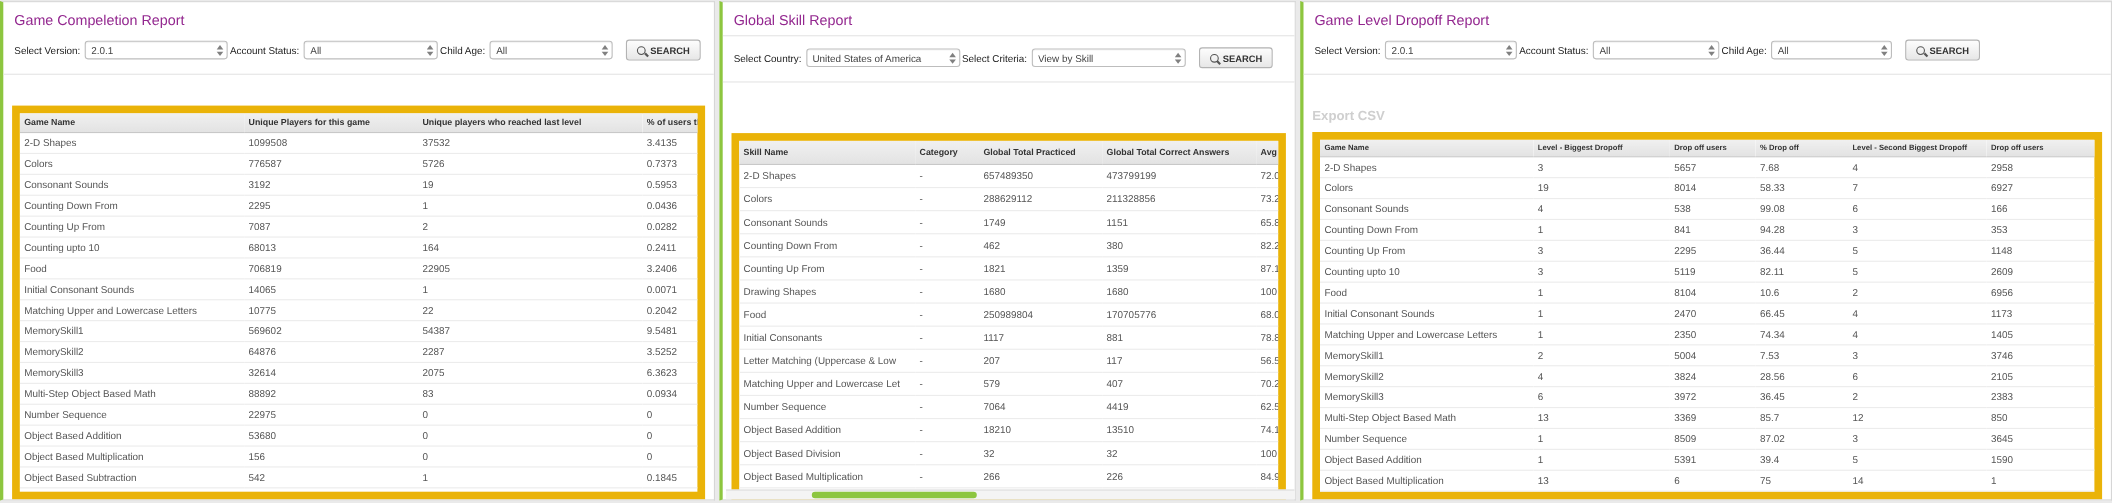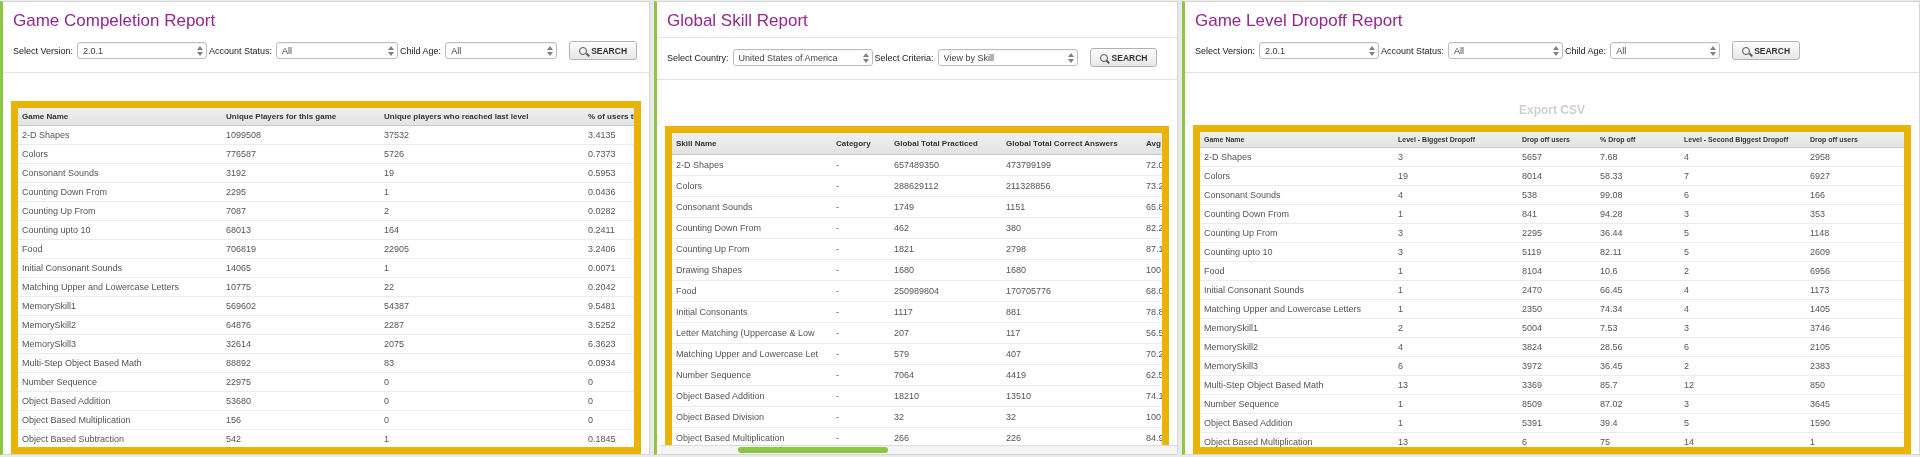--- a/index.html
+++ b/index.html
@@ -9,21 +9,21 @@
   }
   .panel{
     position:absolute;top:1px;height:454px;background:#fff;
     border:1px solid #d6d6d6;border-left:3px solid #8dc63f;
     box-sizing:border-box;overflow:hidden;display:flex;flex-direction:column;
   }
   .p1{left:0;width:650px}
   .p2{left:654px;width:524px}
   .p3{left:1182px;width:738px}
 
-  .title{font-size:17px;color:#93278f;padding:9px 10px 2px;flex:0 0 auto;white-space:nowrap}
+  .title{font-size:13px;color:#93278f;padding:9px 10px 2px;flex:0 0 auto;white-space:nowrap}
 
   .filters{display:flex;align-items:center;padding:8px 8px 12px;border-bottom:1px solid #e4e4e4;flex:0 0 auto}
   .p2 .filters{border-top:1px solid #e4e4e4;margin-top:4px;padding-top:10px}
   .flabel{font-size:9px;color:#222;margin:0 4px 0 2px;white-space:nowrap}
 
   .select{
     display:flex;align-items:center;justify-content:space-between;height:17px;
     border:1px solid #bdbdbd;border-radius:3px;background:#fff;
     padding:0 3px 0 5px;font-size:9px;color:#444;box-sizing:border-box;
     box-shadow:inset 0 1px 1px rgba(0,0,0,.05);cursor:pointer;
@@ -39,21 +39,21 @@
   .spin .dn{border-top:4px solid #808080}
 
   .search{
     display:inline-flex;align-items:center;gap:4px;height:19px;margin-left:12px;padding:0 9px;
     border:1px solid #b3b3b3;border-radius:3px;background:linear-gradient(#fdfdfd,#e7e7e7);
     font-family:inherit;font-size:8.5px;font-weight:bold;color:#333;cursor:pointer;flex:0 0 auto;
   }
   .mag{width:6px;height:6px;border:1.5px solid #555;border-radius:50%;position:relative;display:inline-block}
   .mag::after{content:"";position:absolute;width:4px;height:1.5px;background:#555;right:-3.5px;bottom:-1.5px;transform:rotate(45deg)}
 
-  .export{flex:0 0 auto;text-align:center;font-size:12px;font-weight:bold;color:#cfcfcf;padding:0 8px;margin-top:30px;cursor:pointer}
+  .export{flex:0 0 auto;text-align:left;font-size:12px;font-weight:bold;color:#cfcfcf;padding:0 8px;margin-top:30px;cursor:pointer}
 
   .card{border:7px solid #eab308;margin:0 8px;overflow:hidden;flex:1 1 auto}
   .p1 .card{margin-top:28px}
   .p2 .card{margin-top:46px}
   .p3 .card{margin-top:8px}
 
   table{border-collapse:collapse;table-layout:fixed}
   .t1{width:700px}
   .t2{width:506px}
   .t3{width:722px}
@@ -288,21 +288,21 @@
             <td>Counting Down From</td>
             <td>-</td>
             <td>462</td>
             <td>380</td>
             <td>82.25</td>
           </tr>
           <tr>
             <td>Counting Up From</td>
             <td>-</td>
             <td>1821</td>
-            <td>2798</td>
+            <td>1359</td>
             <td>87.1</td>
           </tr>
           <tr>
             <td>Drawing Shapes</td>
             <td>-</td>
             <td>1680</td>
             <td>1680</td>
             <td>100</td>
           </tr>
           <tr>

